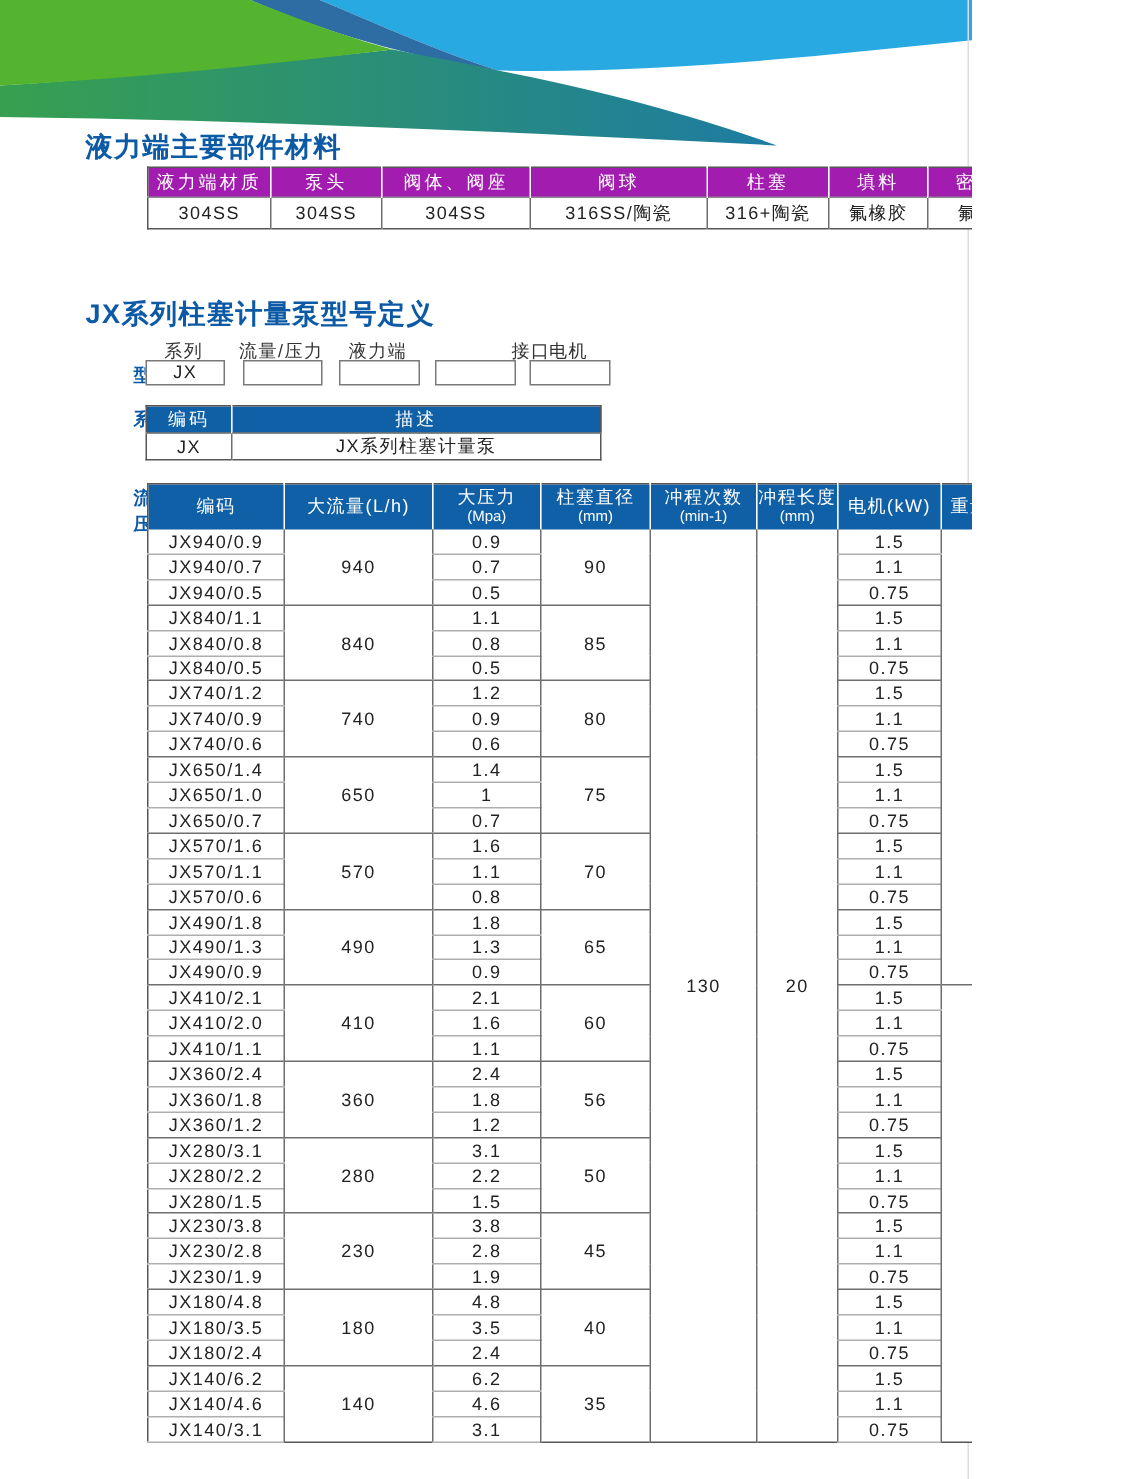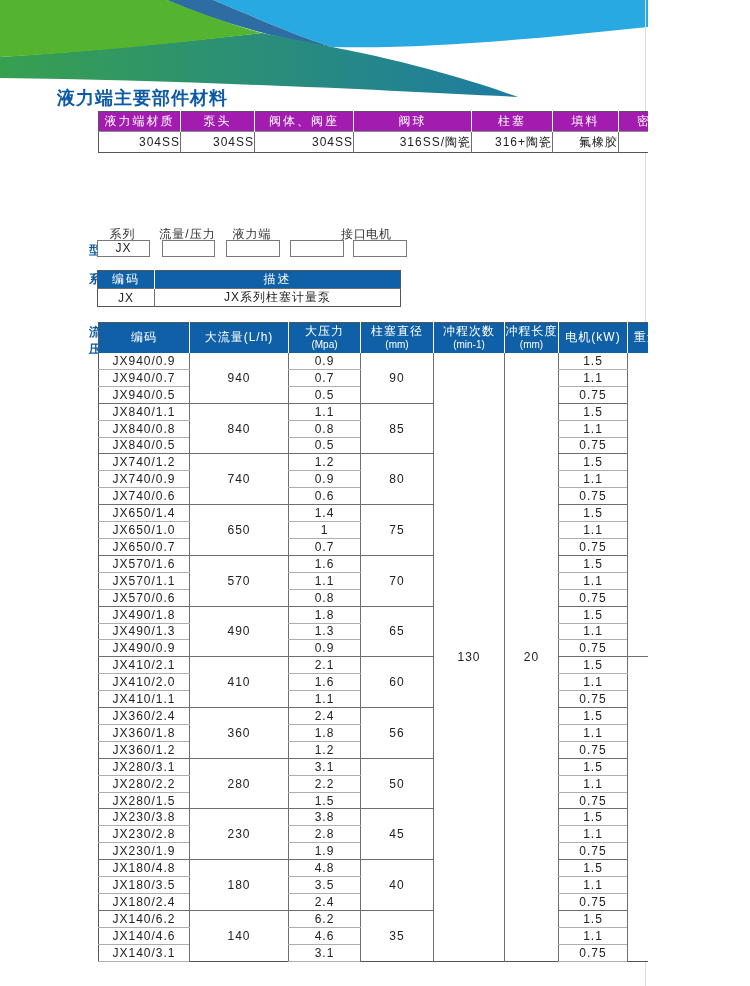--- a/index.html
+++ b/index.html
@@ -11,21 +11,21 @@
   .sec-title{position:absolute;font-weight:bold;color:#0c5aa6;font-size:18px;letter-spacing:1px;white-space:nowrap;}
   .side-label{position:absolute;font-weight:bold;color:#0c5aa6;font-size:12px;letter-spacing:1px;white-space:nowrap;line-height:17px;margin-left:32px;}
 
   table{border-collapse:collapse;table-layout:fixed;}
 
   
   .mat-table{position:absolute;left:98px;top:111px;width:599px;border:1px solid #565656;background:#fff;}
   .mat-table th{background:#a21caf;color:#fff;font-weight:normal;font-size:12px;letter-spacing:2px;
                 height:19px;padding:0;border-left:1px solid #fff;}
   .mat-table th:first-child{border-left:none;}
-  .mat-table td{height:20px;text-align:right;font-size:12px;color:#222;letter-spacing:1px;
+  .mat-table td{height:20px;text-align:center;font-size:12px;color:#222;letter-spacing:1px;
                 padding:0;border-left:1px solid #6e6e6e;border-top:1px solid #8a8a8a;}
   .mat-table td:first-child{border-left:none;}
 
   
   .model-box{position:absolute;height:15px;border:1px solid #787878;background:#fff;
              text-align:center;font-size:12px;color:#222;line-height:15px;letter-spacing:1px;}
   .model-box-label{position:absolute;font-size:12px;color:#333;letter-spacing:1px;text-align:center;white-space:nowrap;}
 
   
   .series-table{position:absolute;left:97px;top:270px;width:303px;border:1px solid #565656;background:#fff;}
@@ -97,20 +97,21 @@
           <td>304SS</td>
           <td>304SS</td>
           <td>316SS/陶瓷</td>
           <td>316+陶瓷</td>
           <td>氟橡胶</td>
           <td>氟橡胶</td>
         </tr>
       </tbody>
   </table>
 
+  <div class="sec-title" style="left:57px;top:197px;">JX系列柱塞计量泵型号定义</div>
 
   <div class="side-label" style="left:57px;top:242px;">型号</div>
   <div id="model-fields">
       <div class="model-box-label" style="left: 72px; top: 226px; width: 101px;">系列</div>
       <div class="model-box" style="left: 97px; top: 240px; width: 51px;">JX</div>
       <div class="model-box-label" style="left: 137px; top: 226px; width: 101px;">流量/压力</div>
       <div class="model-box" style="left: 162px; top: 240px; width: 51px;"></div>
       <div class="model-box-label" style="left: 201px; top: 226px; width: 102px;">液力端</div>
       <div class="model-box" style="left: 226px; top: 240px; width: 52px;"></div>
       <div class="model-box-label" style="left: 265px; top: 226px; width: 102px; text-align: right;">接口</div>

